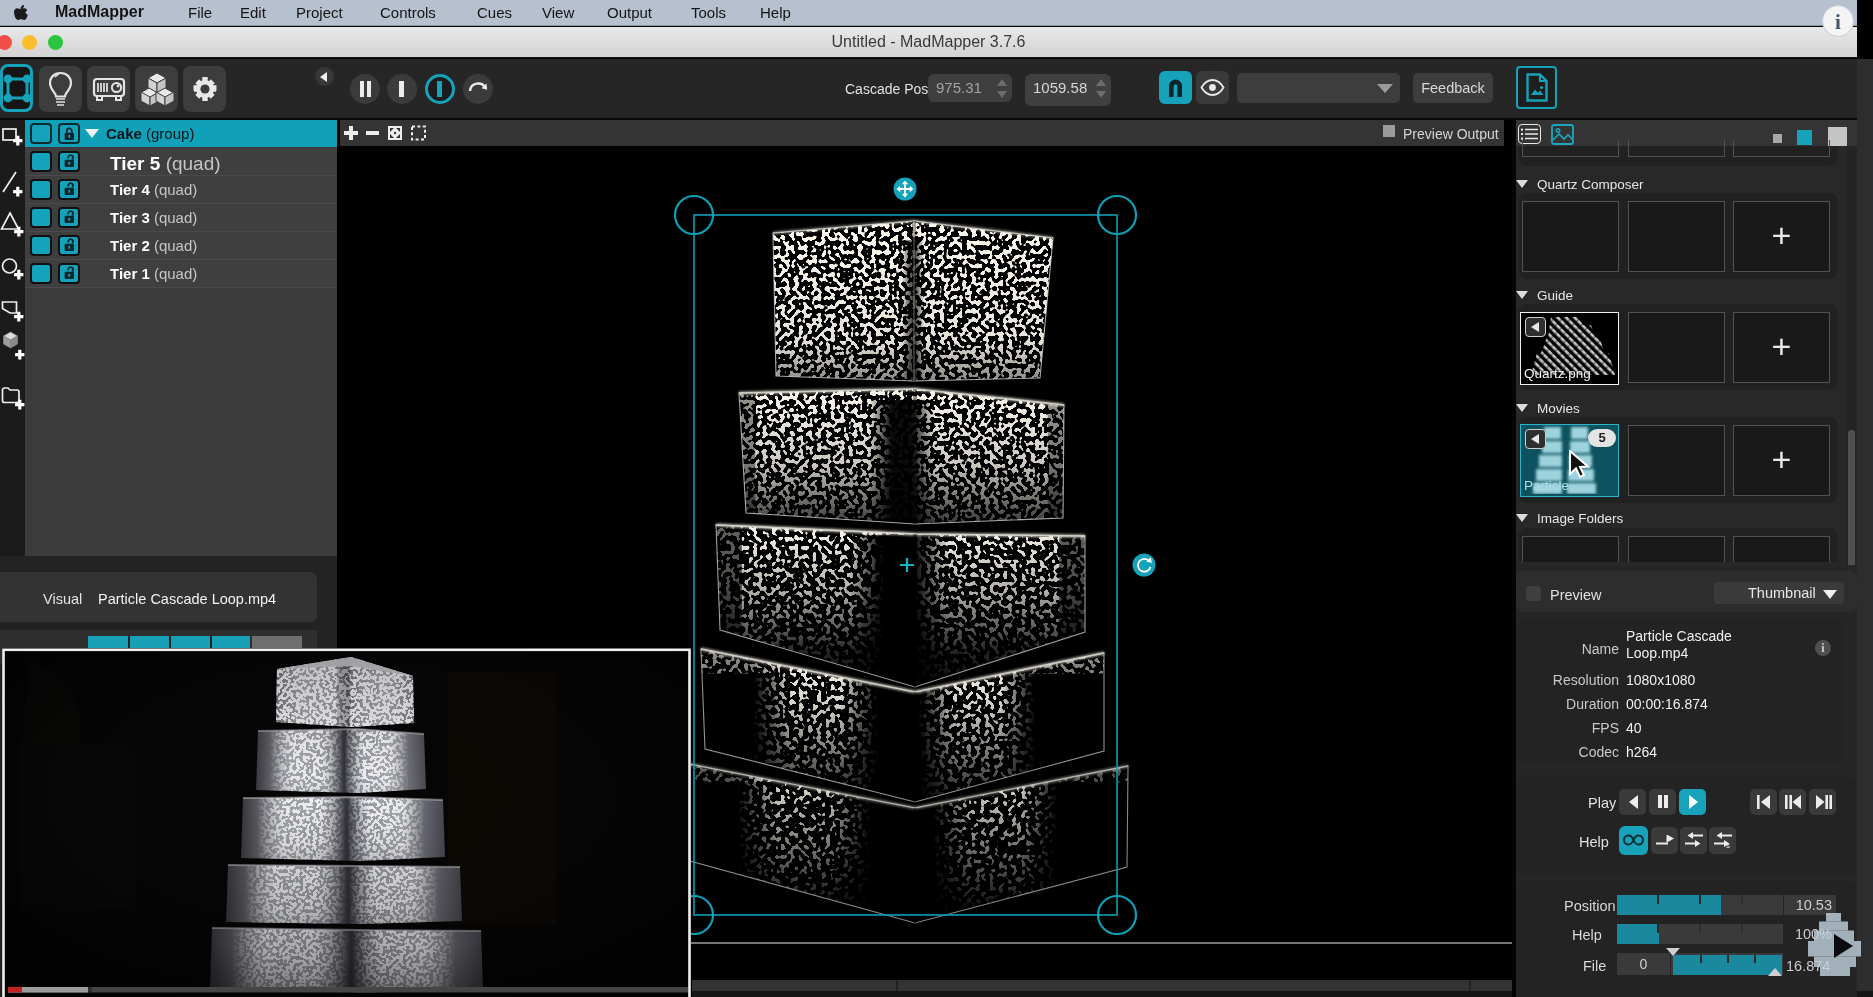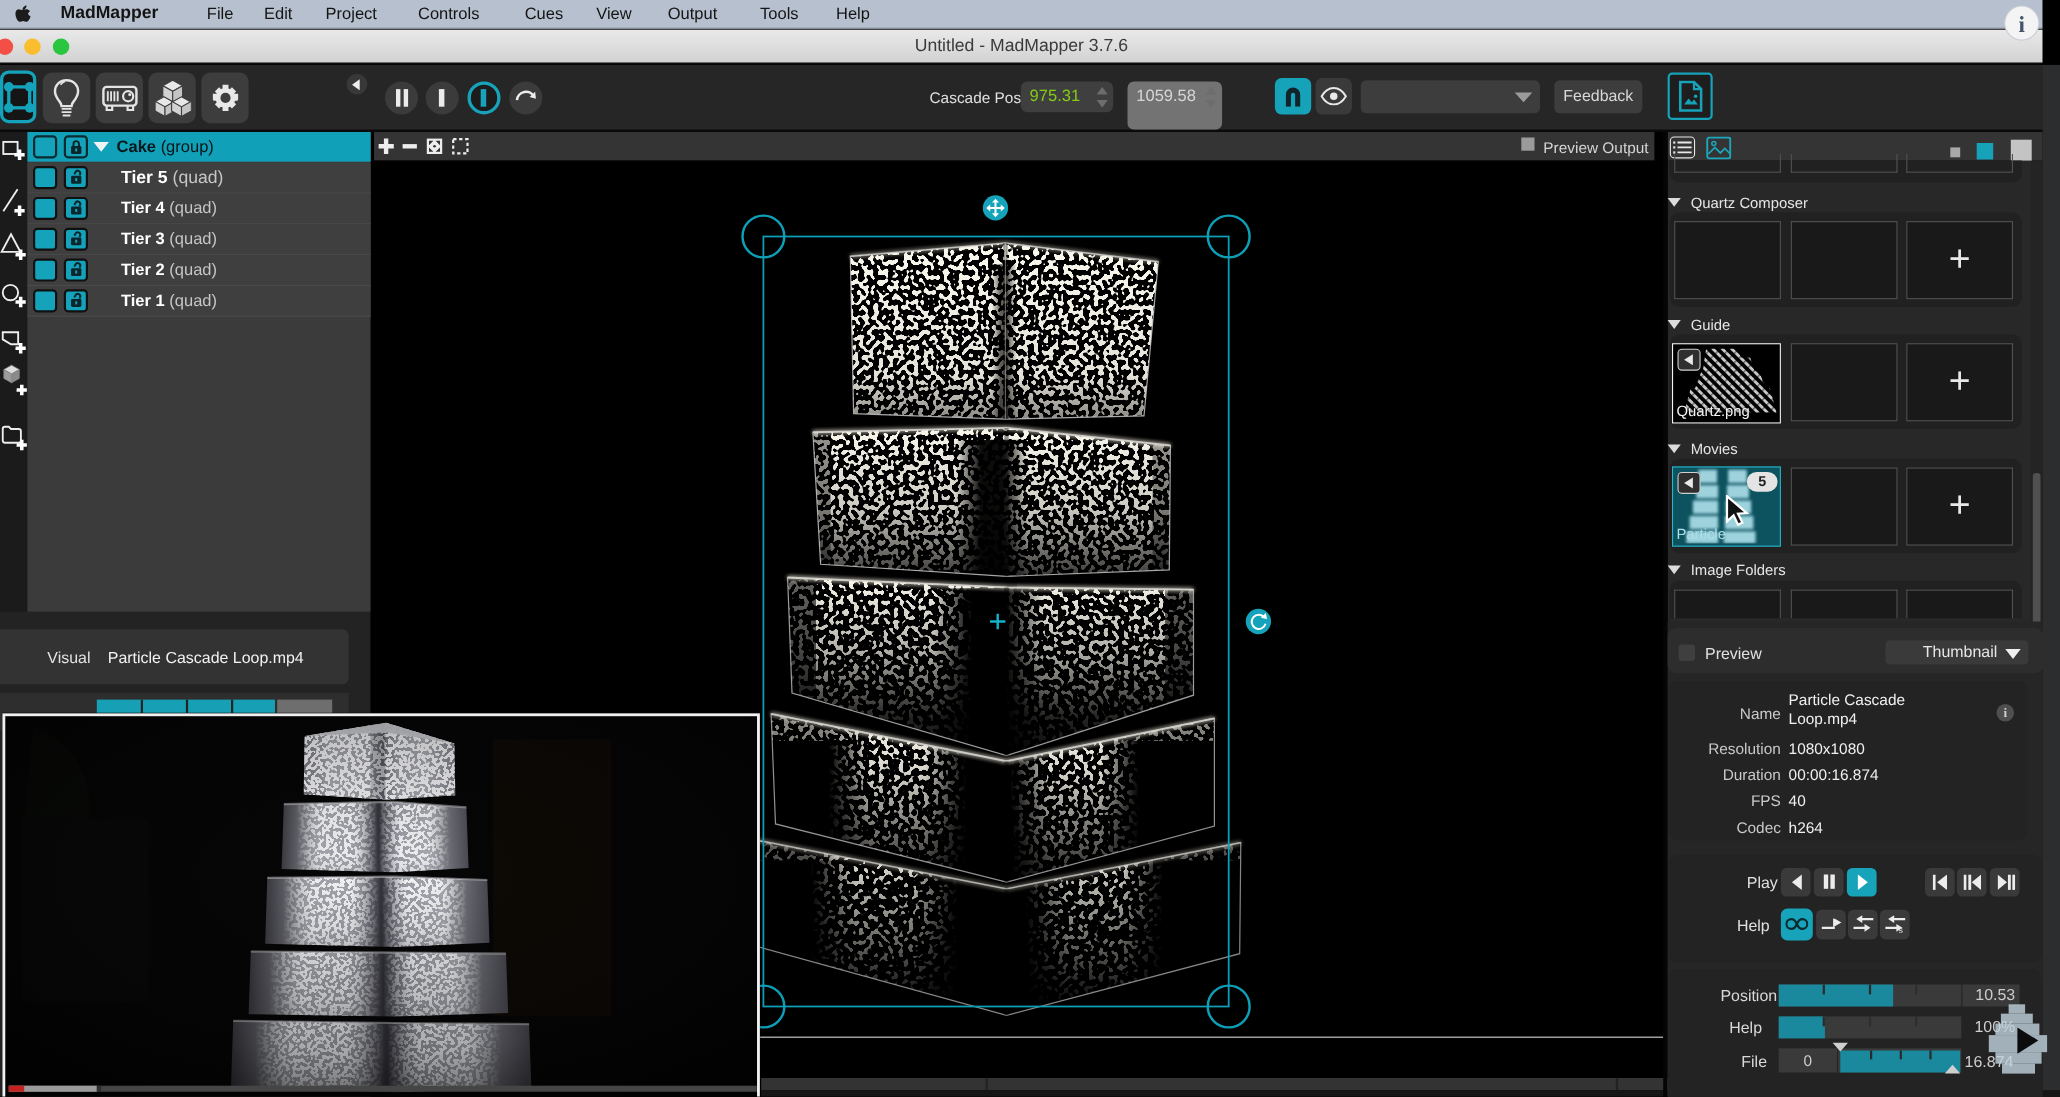--- a/index.html
+++ b/index.html
@@ -100,26 +100,26 @@
 <div class="abs" style="left:399px;top:81px;width:5px;height:16px;background:#ececec"></div>
 <div class="abs" style="left:425px;top:74px;width:30px;height:30px;border-radius:50%;border:3px solid #17a3ba;background:#1c1c1c"></div>
 <div class="abs" style="left:437px;top:81px;width:5px;height:16px;background:#17a3ba"></div>
 <div class="circ" style="left:463px"></div>
 <svg class="abs" style="left:468px;top:80px" width="21" height="16" viewBox="0 0 21 16">
  <path d="M2 11 A8.2 8.2 0 0 1 17.5 8" fill="none" stroke="#ececec" stroke-width="2.4"></path>
  <path d="M18.5 3.5 L19.2 9.8 13.4 8.2 z" fill="#ececec"></path>
 </svg>
 
 <div class="abs" style="left:845px;top:81px;color:#e0e0e0;font-size:14px">Cascade Pos</div>
-<div class="abs" style="left:928px;top:74px;width:84px;height:28px;background:#3f3f3f;border-radius:6px;color:#84cc16;font-size:15px;line-height:28px;padding-left:8px">975.31</div>
+<div class="abs" style="left:928px;top:74px;width:84px;height:28px;background:#3f3f3f;border-radius:6px;color:#a3a3a3;font-size:15px;line-height:28px;padding-left:8px">975.31</div>
 <svg class="abs" style="left:996px;top:79px" width="12" height="19" viewBox="0 0 12 19">
     <path d="M6 0 L11 7 H1 z" fill="#6d6d6d"></path>
     <path d="M6 19 L1 12 H11 z" fill="#6d6d6d"></path>
   </svg>
-<div class="abs" style="left:1025px;top:74px;width:86px;height:44px;background:#737373;border-radius:6px;color:#d6d6d6;font-size:15px;line-height:28px;padding-left:8px">1059.58</div>
+<div class="abs" style="left:1025px;top:74px;width:86px;height:32px;background:#404040;border-radius:6px;color:#d6d6d6;font-size:15px;line-height:28px;padding-left:8px">1059.58</div>
 <svg class="abs" style="left:1095px;top:79px" width="12" height="19" viewBox="0 0 12 19">
     <path d="M6 0 L11 7 H1 z" fill="#6d6d6d"></path>
     <path d="M6 19 L1 12 H11 z" fill="#6d6d6d"></path>
   </svg>
 <div class="abs" style="left:1159px;top:71px;width:33px;height:33px;background:#16a2b9;border-radius:6px"></div>
 <svg class="abs" style="left:1166px;top:78px" width="19" height="19" viewBox="0 0 19 19">
  <path d="M3 19 V8 a6.5 6.5 0 0 1 13 0 V19 h-4.6 V8.2 a1.9 1.9 0 0 0-3.8 0 V19 z" fill="#10242a"></path>
 </svg>
 <div class="abs" style="left:1196px;top:71px;width:33px;height:33px;background:#3a3a3a;border-radius:6px"></div>
 <svg class="abs" style="left:1200px;top:79px" width="25" height="17" viewBox="0 0 25 17">
@@ -187,21 +187,21 @@
 <div class="abs" style="left:85px;top:129px;width:0;height:0;border-left:7px solid transparent;border-right:7px solid transparent;border-top:9px solid #eef3f4"></div>
 <div class="abs" style="left:106px;top:125px;font-size:15px;color:#07161a"><b>Cake</b> (group)</div>
 <div class="abs" style="left:25px;top:147.5px;width:312px;height:28.1px;background:#3f3f3f;border-bottom:1px solid #4a4a4a"></div>
 <div class="abs" style="left:30px;top:150.5px;width:22px;height:21px;background:#14a3ba;border:2px solid #111;border-radius:4px"></div>
 <div class="abs" style="left:58px;top:150.5px;width:22px;height:21px;background:#14a3ba;border:2px solid #111;border-radius:4px"></div>
 <svg class="abs" style="left:60px;top:151px" width="20" height="19" viewBox="0 0 20 19">
     <path d="M8 8.6 V6.4 a2.3 2.3 0 0 1 4.6 0 V7.4" fill="none" stroke="#0a262c" stroke-width="1.8" transform="rotate(28 10.3 7.2)"></path>
     <rect x="4.6" y="8.8" width="9.4" height="7.2" rx="1.2" fill="#0a262c"></rect>
     <rect x="8.4" y="10.9" width="1.8" height="2.8" fill="#16a2b9"></rect>
   </svg>
-<div class="abs" style="left:110px;top:152.5px;font-size:16px;color:#fff"><b>Tier 5</b> <span style="color:#c6c6c6">(quad)</span></div>
+<div class="abs" style="left:110px;top:152.5px;font-size:19px;color:#fff"><b>Tier 5</b> <span style="color:#c6c6c6">(quad)</span></div>
 <div class="abs" style="left:25px;top:175.6px;width:312px;height:28.1px;background:#3f3f3f;border-bottom:1px solid #4a4a4a"></div>
 <div class="abs" style="left:30px;top:178.6px;width:22px;height:21px;background:#14a3ba;border:2px solid #111;border-radius:4px"></div>
 <div class="abs" style="left:58px;top:178.6px;width:22px;height:21px;background:#14a3ba;border:2px solid #111;border-radius:4px"></div>
 <svg class="abs" style="left:60px;top:179px" width="20" height="19" viewBox="0 0 20 19">
     <path d="M8 8.6 V6.4 a2.3 2.3 0 0 1 4.6 0 V7.4" fill="none" stroke="#0a262c" stroke-width="1.8" transform="rotate(28 10.3 7.2)"></path>
     <rect x="4.6" y="8.8" width="9.4" height="7.2" rx="1.2" fill="#0a262c"></rect>
     <rect x="8.4" y="10.9" width="1.8" height="2.8" fill="#16a2b9"></rect>
   </svg>
 <div class="abs" style="left:110px;top:180.6px;font-size:15px;color:#fff"><b>Tier 4</b> <span style="color:#c6c6c6">(quad)</span></div>
 <div class="abs" style="left:25px;top:203.7px;width:312px;height:28.1px;background:#3f3f3f;border-bottom:1px solid #4a4a4a"></div>

